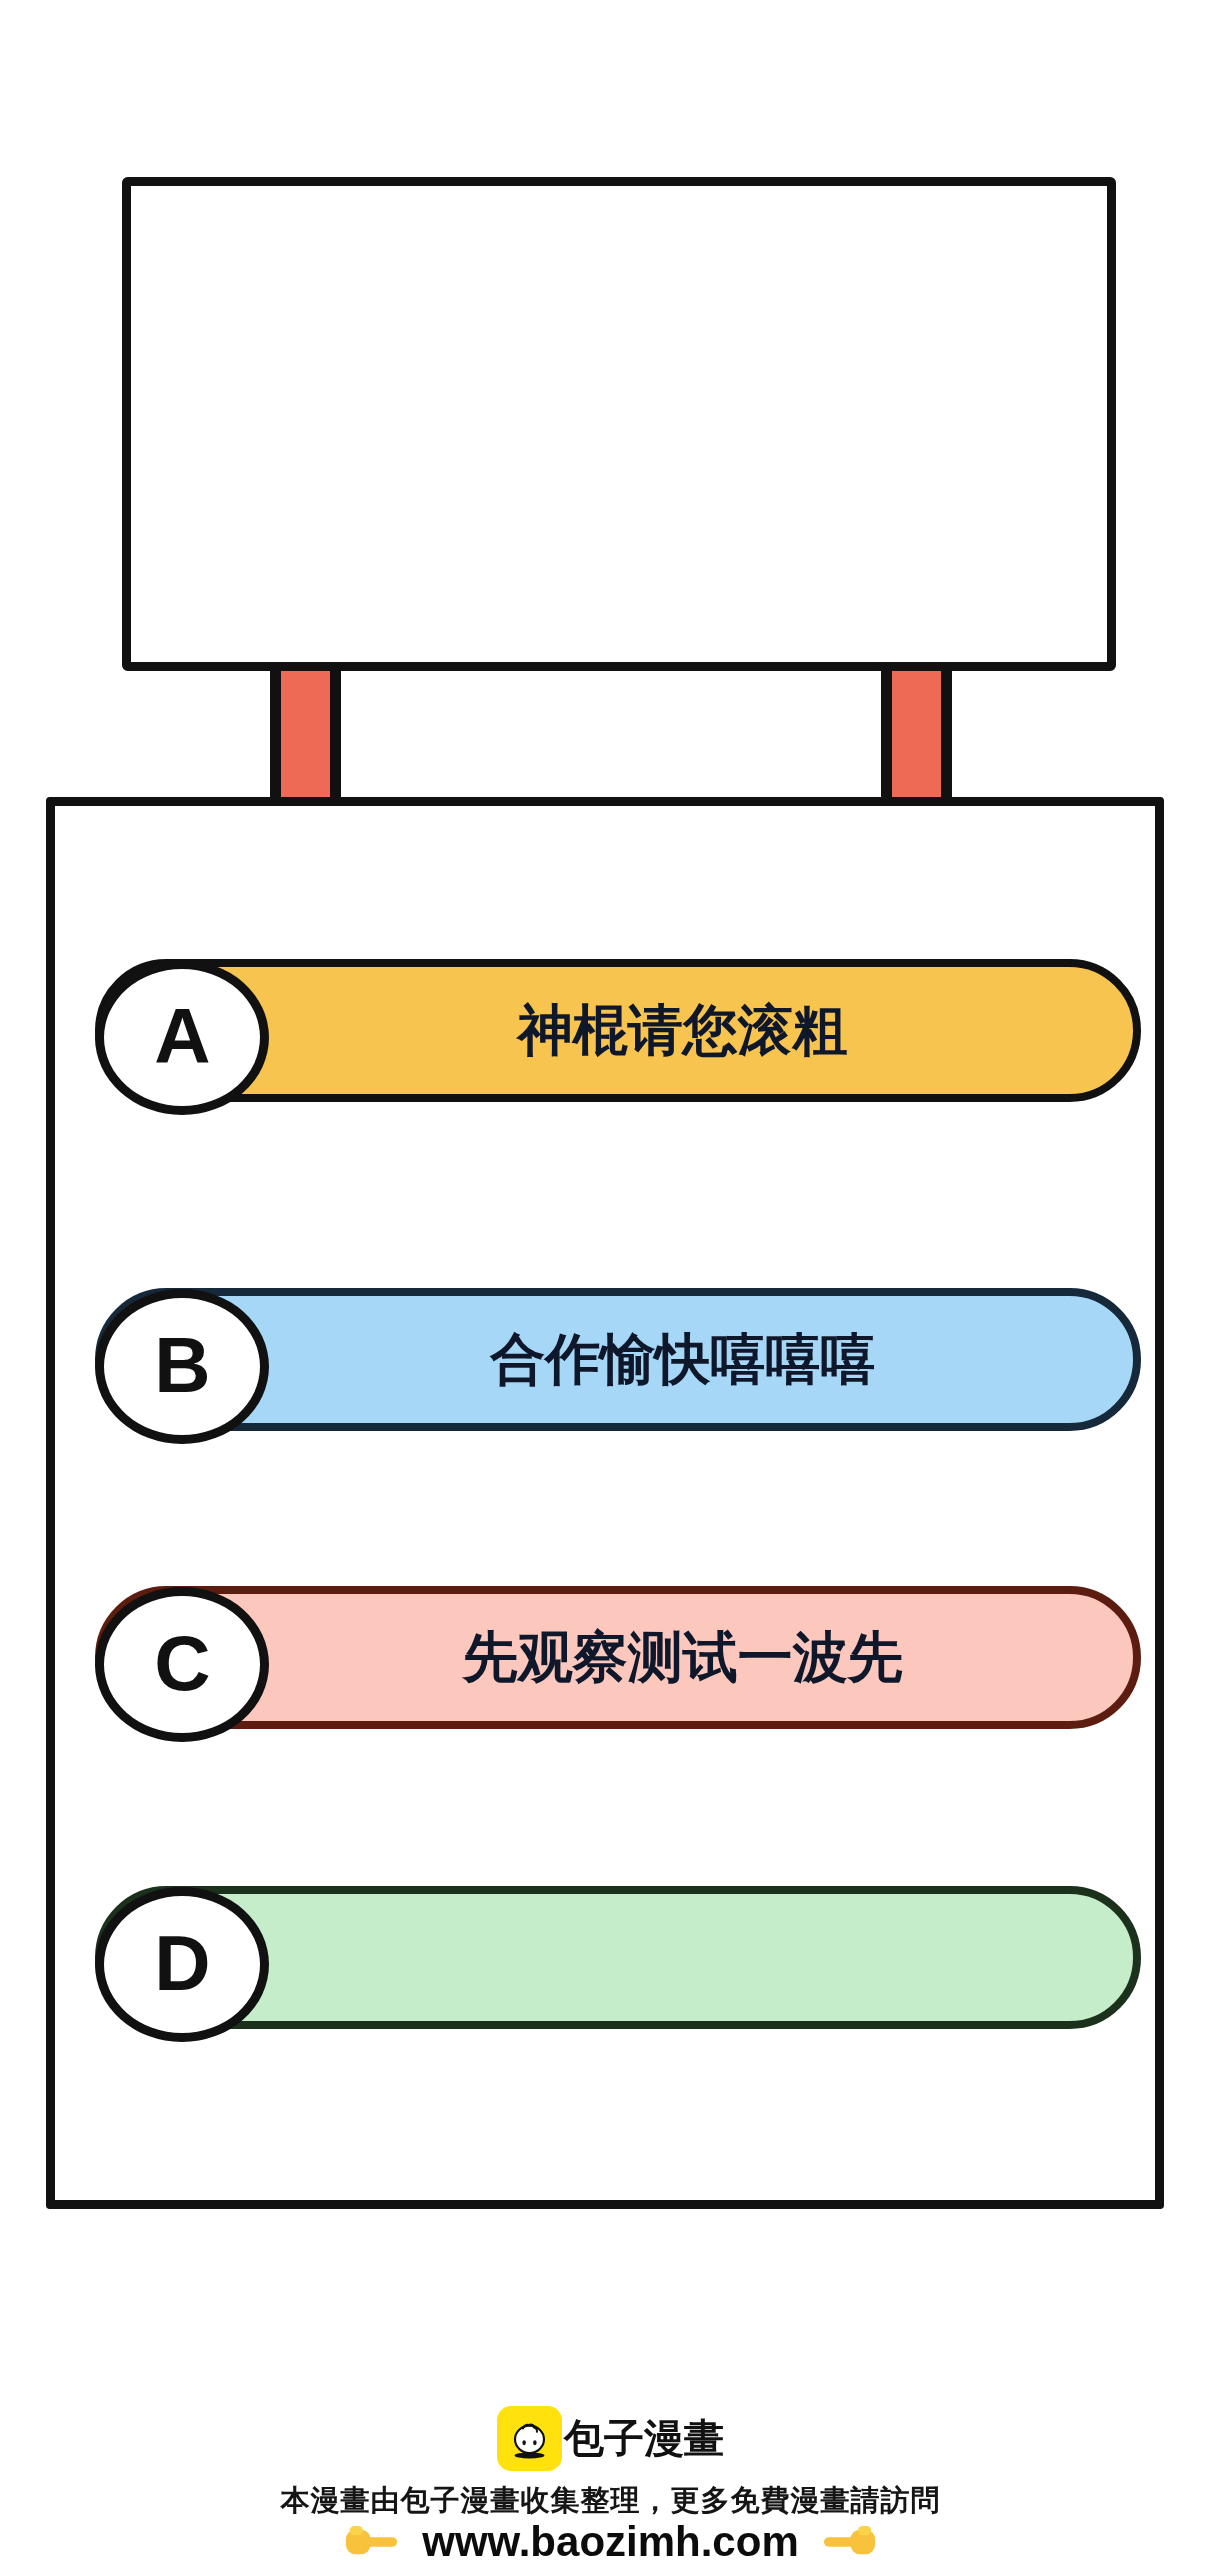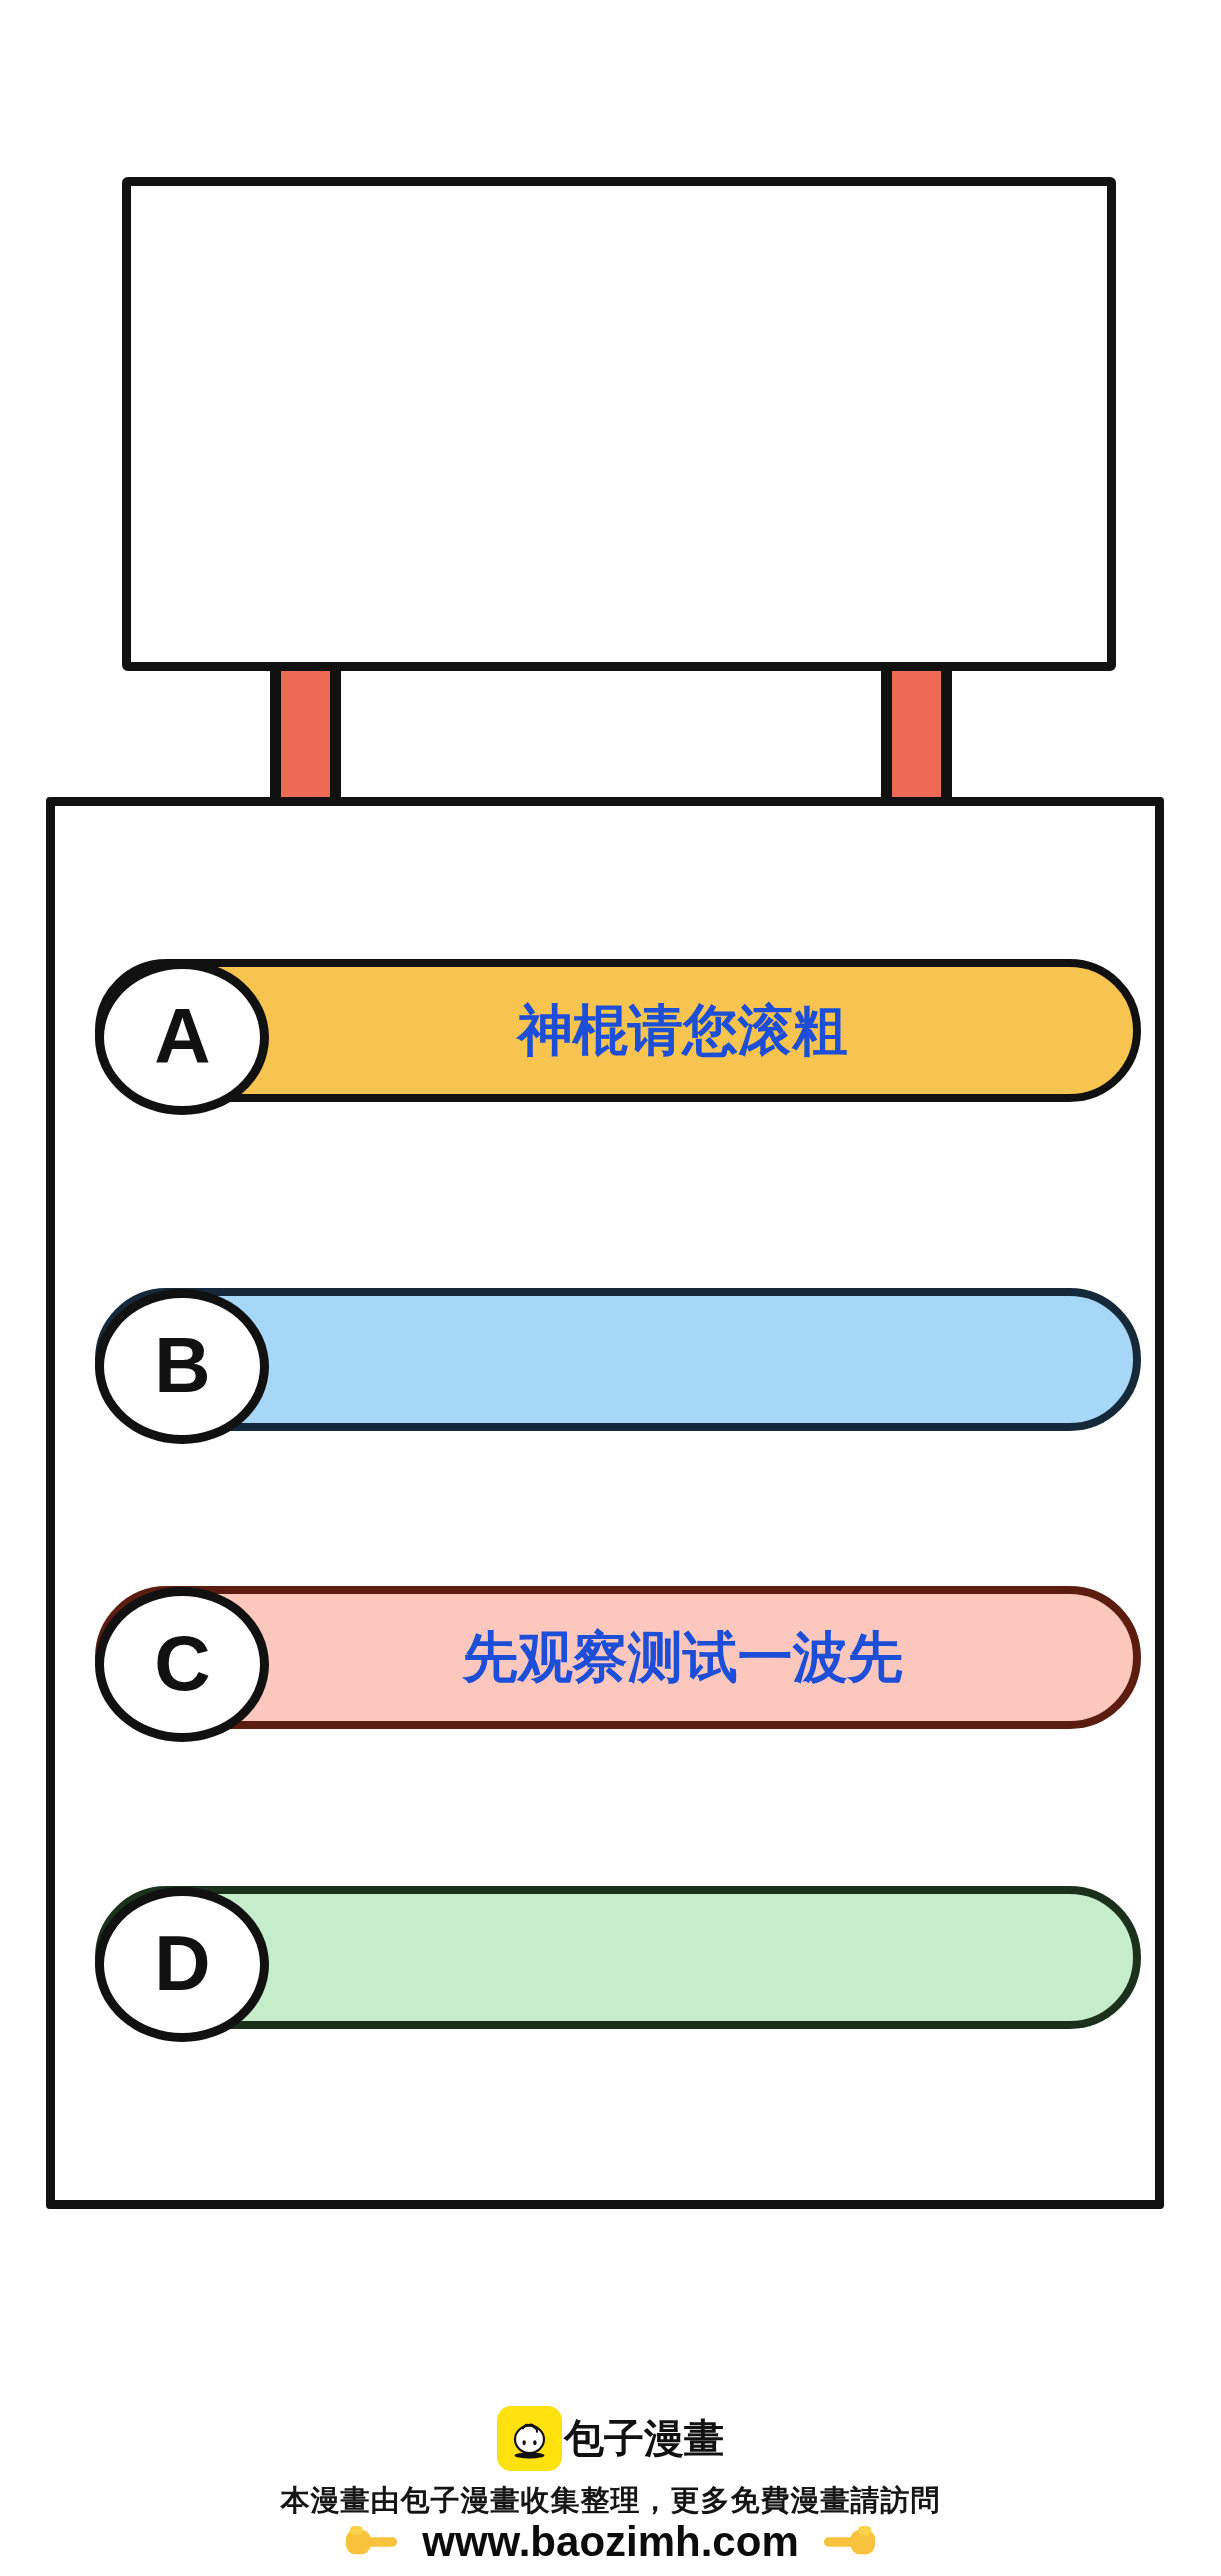--- a/index.html
+++ b/index.html
@@ -45,21 +45,21 @@
     box-sizing:border-box;border:9.5px solid #111;border-radius:50%;
     background:#ffffff;display:flex;align-items:center;justify-content:center;
   }
   .pill .badge .letter{
     font-size:78px;font-weight:600;color:#111;line-height:1;
     transform:translateY(-1.9px);
   }
   .pill .label{
     position:absolute;left:143px;right:13.4px;top:0;bottom:0;
     display:flex;align-items:center;justify-content:center;
-    font-size:55px;font-weight:700;color:#1d4ed8;white-space:nowrap;
+    font-size:55px;font-weight:700;color:#0f172a;white-space:nowrap;
   }
   .pill-a{top:959px;}
   .pill-b{top:1288px;}
   .pill-c{top:1586px;}
   .pill-d{top:1886px;}
   
   .footer-brand{
     position:absolute;left:0;top:2404px;width:100%;height:69px;
     display:flex;align-items:center;justify-content:center;gap:2px;
   }
@@ -101,20 +101,21 @@
     <div class="badge">
       <span class="letter">A</span>
     </div>
     <div class="label">神棍请您滚粗</div>
   </div>
 
   <div class="pill pill-b" style="background: rgb(167, 215, 247); border-color: rgb(22, 41, 59);">
     <div class="badge">
       <span class="letter">B</span>
     </div>
+    <div class="label">合作愉快嘻嘻嘻</div>
   </div>
 
   <div class="pill pill-c" style="background: rgb(252, 200, 190); border-color: rgb(92, 29, 16);">
     <div class="badge">
       <span class="letter">C</span>
     </div>
     <div class="label">先观察测试一波先</div>
   </div>
 
   <div class="pill pill-d" style="background: rgb(198, 237, 202); border-color: rgb(27, 49, 28);">

